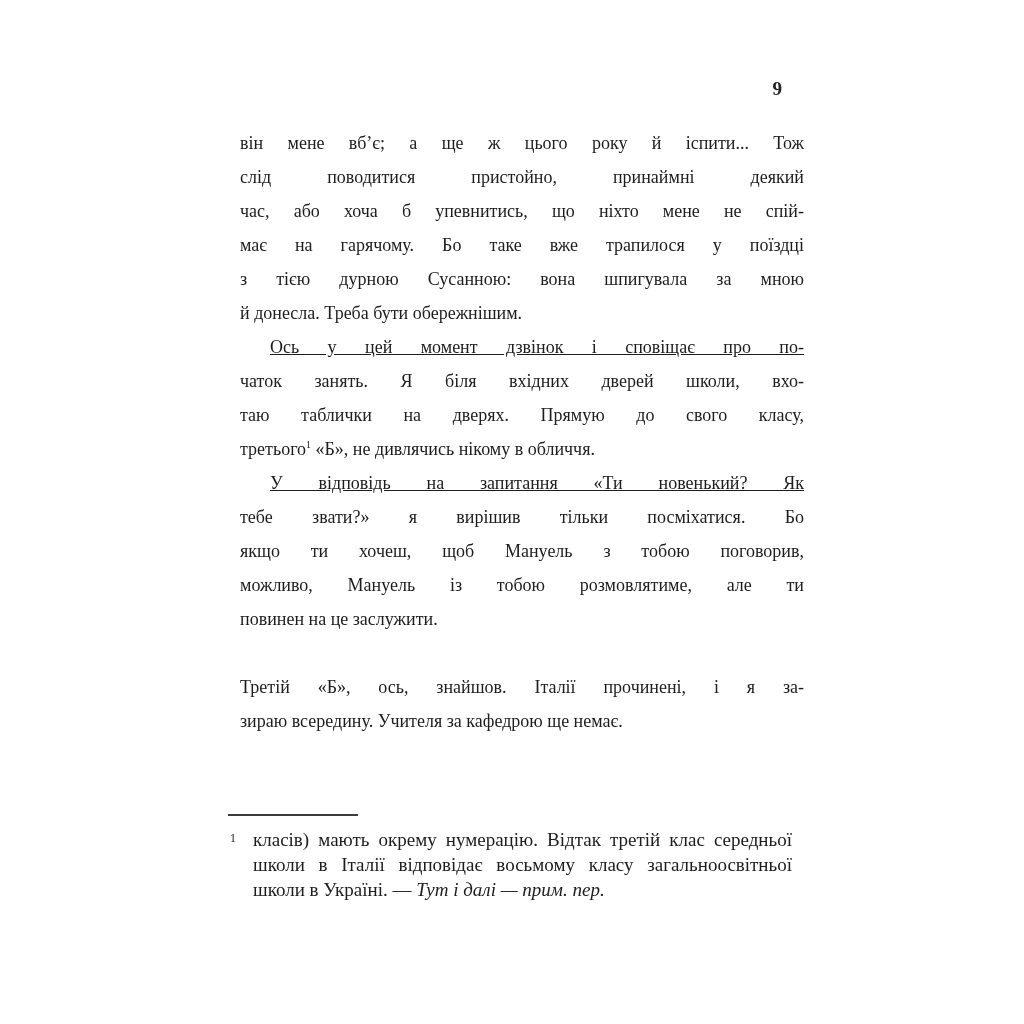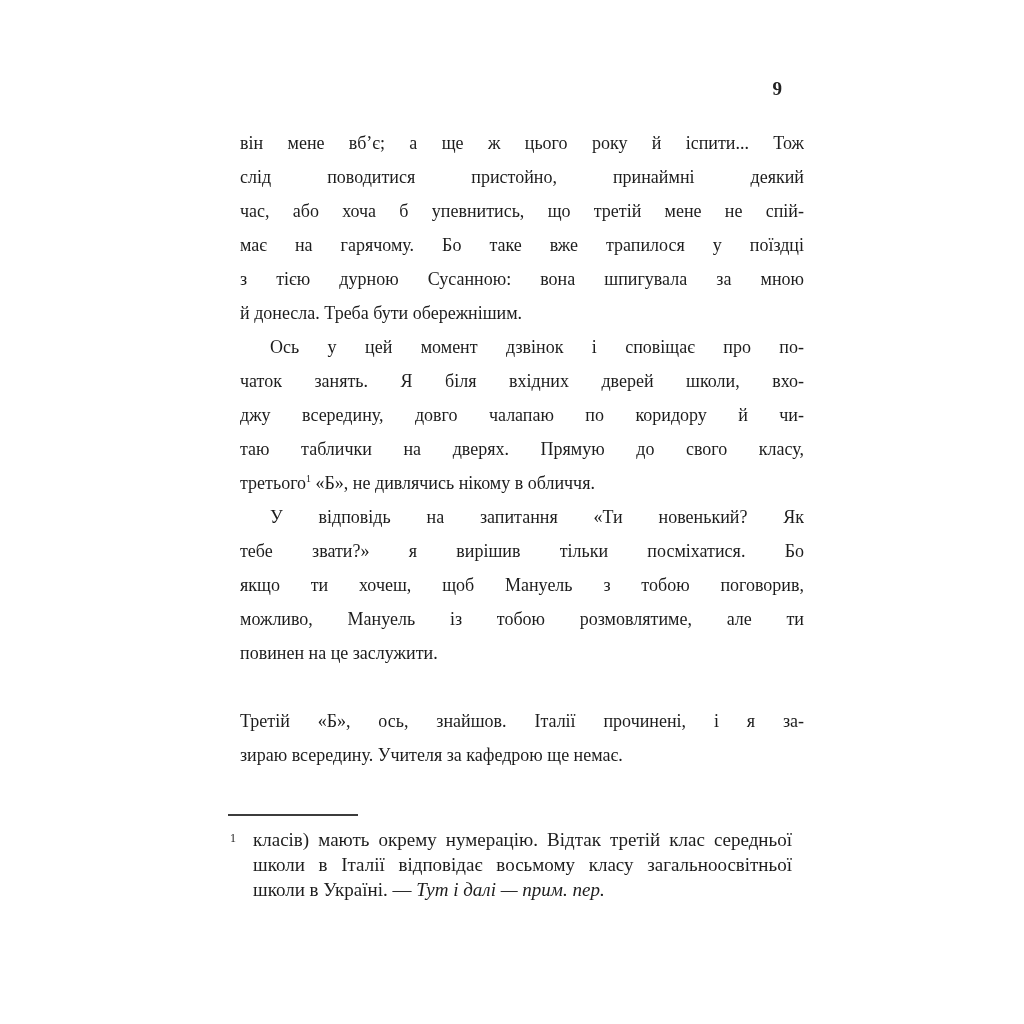--- a/index.html
+++ b/index.html
@@ -37,20 +37,21 @@
   }
   .body-line {
     text-align: justify;
     text-align-last: justify;
   }
   .body-line.last {
     text-align-last: left;
   }
   .body-line.indent {
     text-indent: 30px;
+    text-decoration: underline;
   }
   .body-line.gap {
     margin-top: 34px;
   }
   .body-line sup {
     font-size: 0.55em;
     line-height: 0;
     vertical-align: super;
   }
   .footnote-rule {
@@ -92,27 +93,26 @@
   }
 </style>
 </head>
 <body>
 
 <div class="page">
   <div class="page-number">9</div>
   <div class="body-text" id="body-text">
       <div class="body-line">він мене вб’є; а ще ж цього року й іспити... Тож</div>
       <div class="body-line">слід поводитися пристойно, принаймні деякий</div>
-      <div class="body-line">час, або хоча б упевнитись, що третій мене не спій-</div>
+      <div class="body-line">час, або хоча б упевнитись, що ніхто мене не спій-</div>
       <div class="body-line">має на гарячому. Бо таке вже трапилося у поїздці</div>
       <div class="body-line">з тією дурною Сусанною: вона шпигувала за мною</div>
       <div class="body-line last">й донесла. Треба бути обережнішим.</div>
       <div class="body-line indent">Ось у цей момент дзвінок і сповіщає про по-</div>
       <div class="body-line">чаток занять. Я біля вхідних дверей школи, вхо-</div>
-      <div class="body-line">джу всередину, довго чалапаю по коридору й чи-</div>
       <div class="body-line">таю таблички на дверях. Прямую до свого класу,</div>
       <div class="body-line last">третього<sup>1</sup> «Б», не дивлячись нікому в обличчя.</div>
       <div class="body-line indent">У відповідь на запитання «Ти новенький? Як</div>
       <div class="body-line">тебе звати?» я вирішив тільки посміхатися. Бо</div>
       <div class="body-line">якщо ти хочеш, щоб Мануель з тобою поговорив,</div>
       <div class="body-line">можливо, Мануель із тобою розмовлятиме, але ти</div>
       <div class="body-line last">повинен на це заслужити.</div>
       <div class="body-line gap">Третій «Б», ось, знайшов. Італії прочинені, і я за-</div>
       <div class="body-line last">зираю всередину. Учителя за кафедрою ще немає.</div>
     </div>

